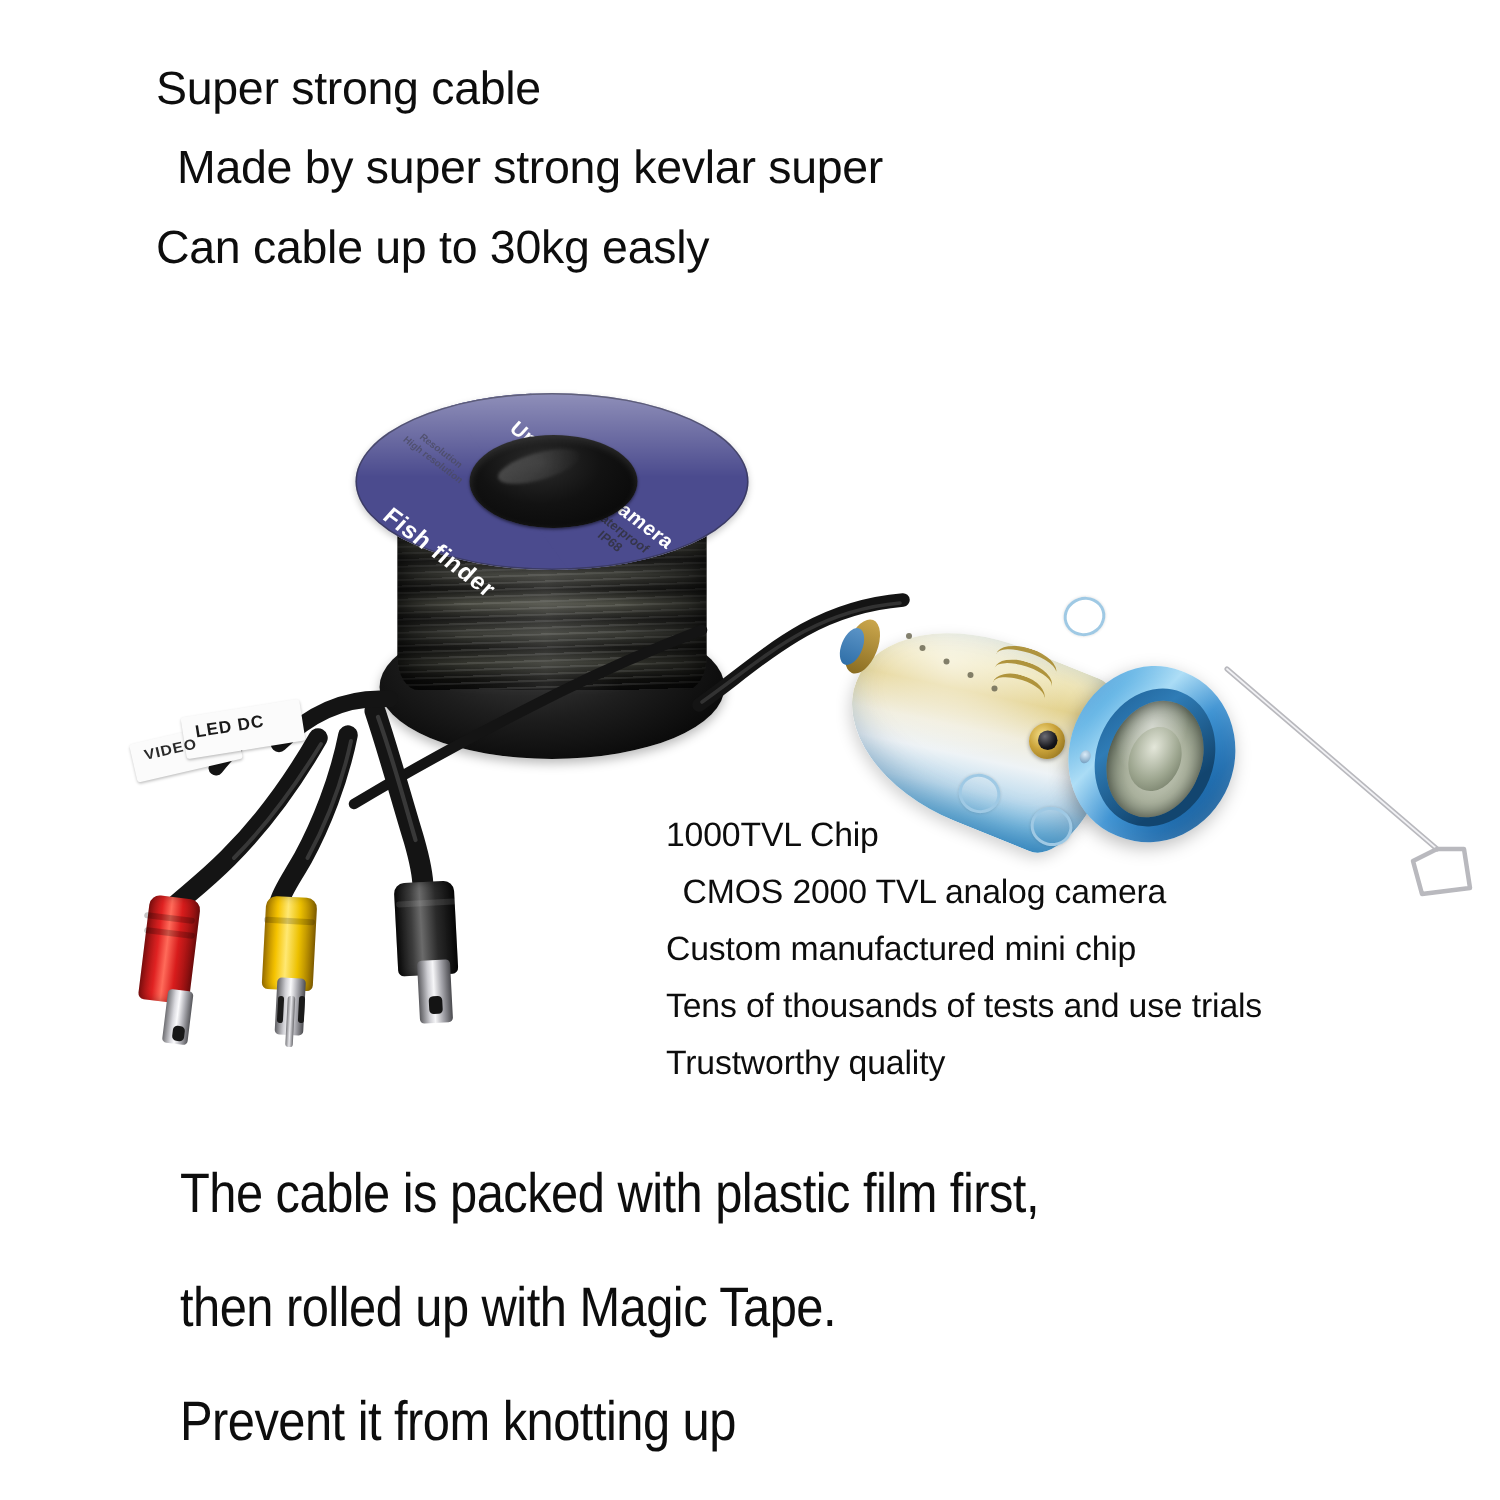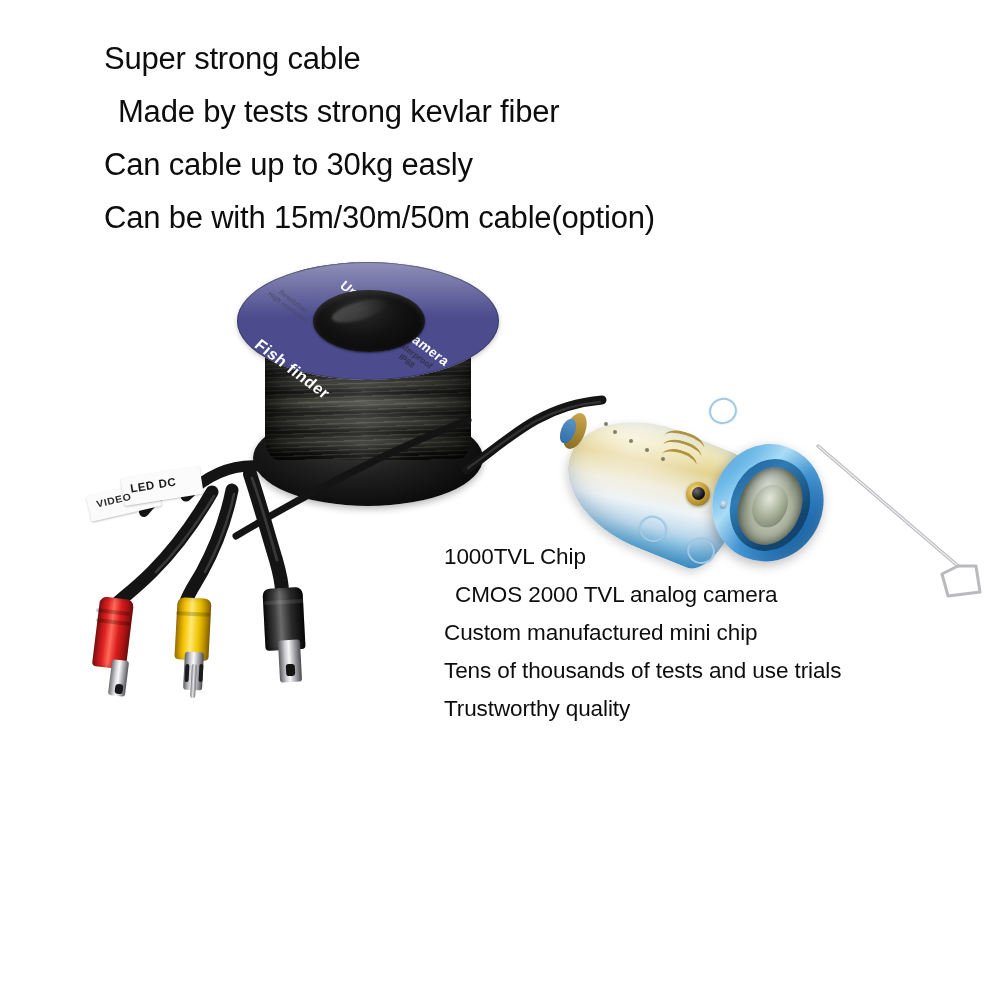--- a/index.html
+++ b/index.html
@@ -180,23 +180,22 @@
   .lp2{left:76px;top:128px;width:24px;height:22px;transform:rotate(18deg);}
   .lp3{left:124px;top:150px;width:24px;height:22px;transform:rotate(14deg);}
 </style>
 </head>
 <body>
 
 <div class="stage">
 
   <div class="textblock tb-top">
     <div class="line">Super strong cable</div>
-    <div class="line indent">Made by tests strong kevlar fiber</div>
+    <div class="line indent">Made by super strong kevlar super</div>
     <div class="line">Can cable up to 30kg easly</div>
-    <div class="line">Can be with 15m/30m/50m cable(option)</div>
   </div>
 
   <div class="spool">
     <div class="spool-base"></div>
     <div class="spool-base-hl"></div>
     <div class="spool-wind"></div>
     <div class="spool-wind-shade"></div>
 
     <div class="spool-cap">
       <div class="band band-a"></div>
@@ -298,14 +297,19 @@
   </div>
 
   <div class="textblock tb-mid">
     <div class="line">1000TVL Chip</div>
     <div class="line indent">CMOS 2000 TVL analog camera</div>
     <div class="line">Custom manufactured mini chip</div>
     <div class="line">Tens of thousands of tests and use trials</div>
     <div class="line">Trustworthy quality</div>
   </div>
 
+  <div class="textblock tb-bot">
+    <div class="line">The cable is packed with plastic film first,</div>
+    <div class="line">then rolled up with Magic Tape.</div>
+    <div class="line">Prevent it from knotting up</div>
+  </div>
 
 </div>
 
 </body></html>

